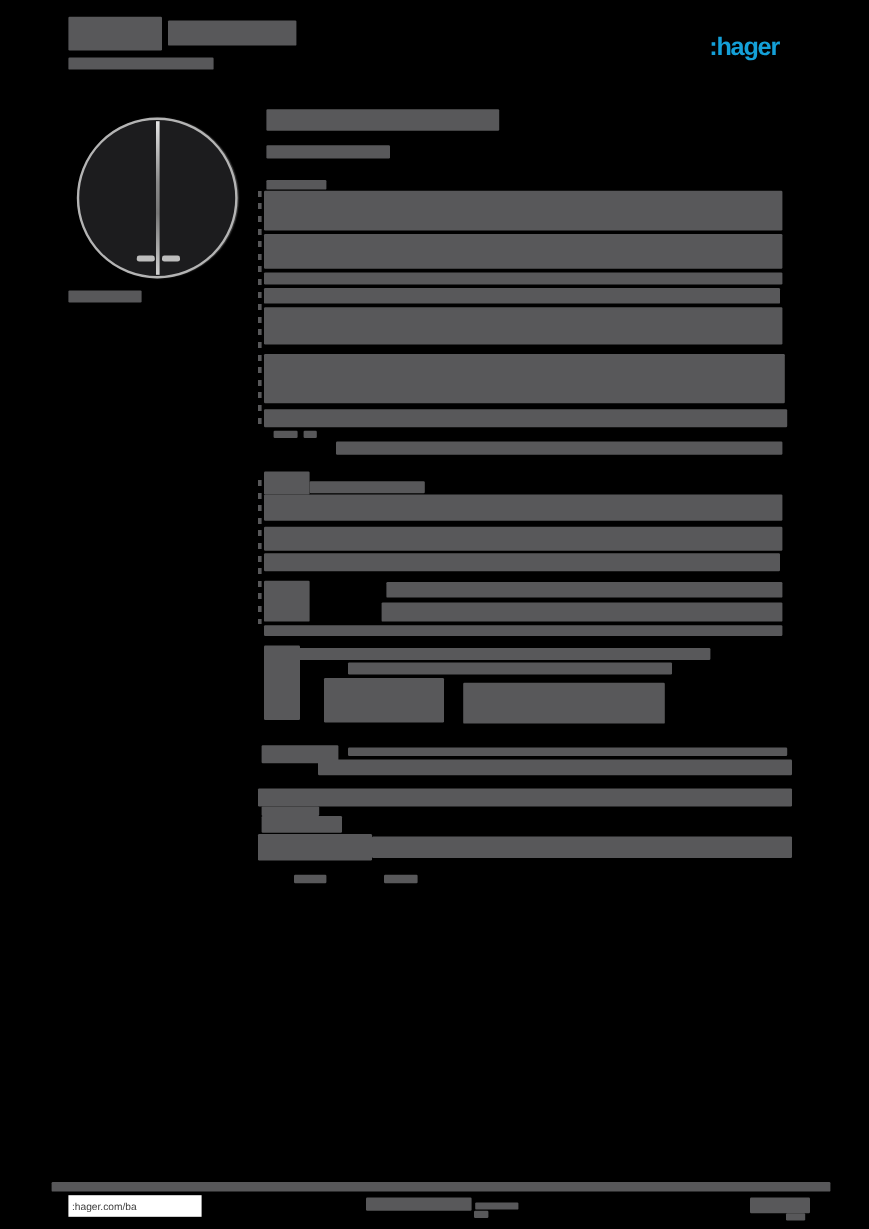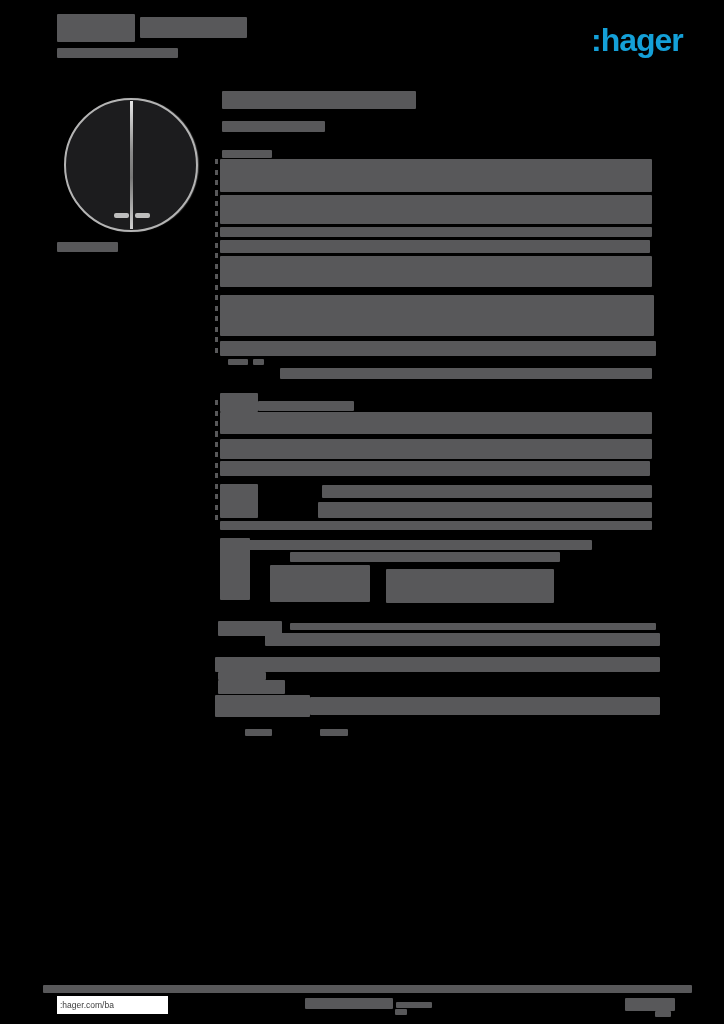--- a/index.html
+++ b/index.html
@@ -8,21 +8,21 @@
     font-family:"Liberation Sans",sans-serif;
   }
   .blob{position:absolute;background:#58585a;border-radius:1px;}
   .blob.dots{background:repeating-linear-gradient(90deg,#58585a 0 9px,transparent 9px 21px);}
   .tickstrip{
     position:absolute;left:215px;width:3px;
     background:repeating-linear-gradient(180deg,#58585a 0 5px,transparent 5px 10.5px);
   }
   #hager-logo{
     position:absolute;left:591px;top:27px;width:100px;height:26px;
-    font-size:32px;font-weight:bold;letter-spacing:-1px;line-height:26px;color:#14a0d8;
+    font-size:21px;font-weight:bold;letter-spacing:-1px;line-height:26px;color:#14a0d8;
   }
   #product-figure{position:absolute;left:64px;top:98px;width:134px;height:134px;}
   #switch-circle{
     position:absolute;left:0;top:0;width:130px;height:130px;border-radius:50%;
     background:#1c1c1e;border:2px solid #b4b4b4;
     box-shadow:1px 0 1px rgba(255,255,255,0.25);
   }
   #split-line{
     position:absolute;left:64px;top:1px;width:2.5px;height:128px;
     background:linear-gradient(180deg,#e6e6e6,#8a8a8a 40%,#777 60%,#d0d0d0);

